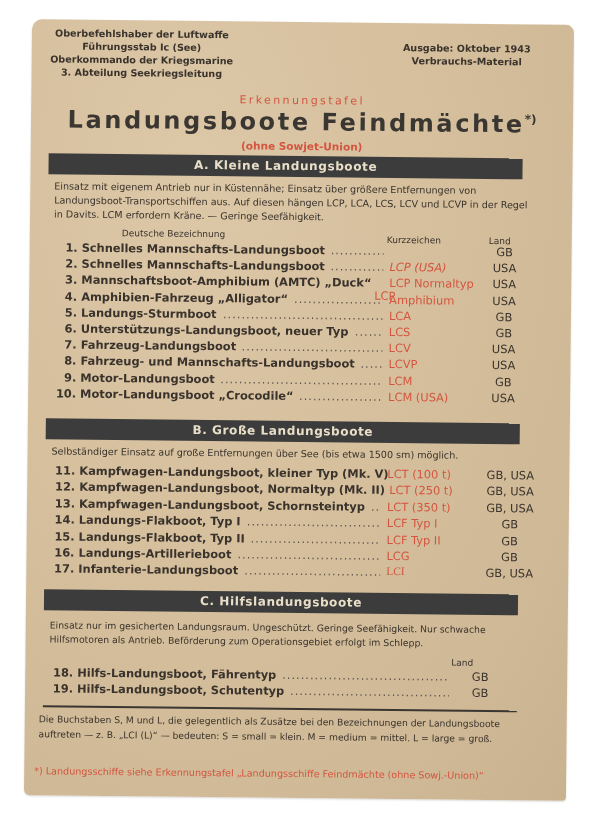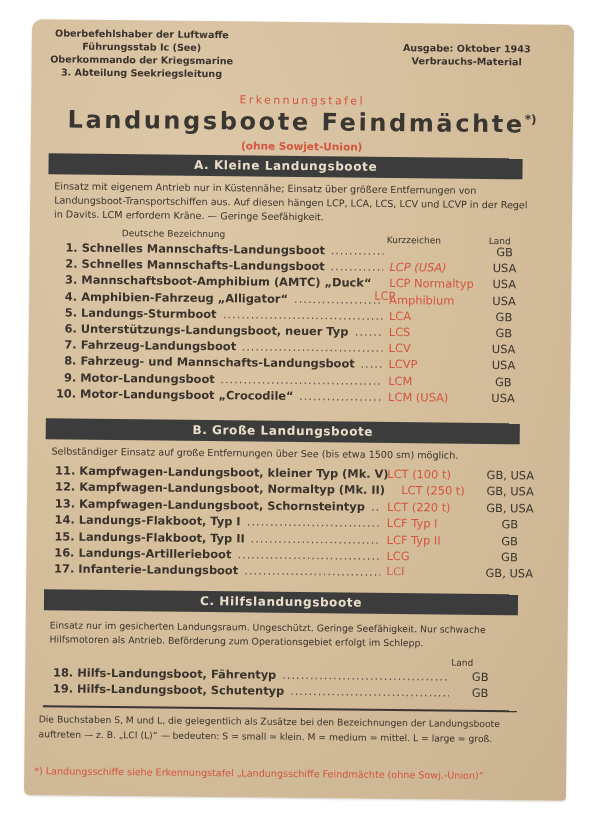--- a/index.html
+++ b/index.html
@@ -143,28 +143,28 @@
   <div id="rows-b">
       <div class="row" style="top: 444px;">
         <span class="num">11.</span>
         <span class="name">Kampfwagen-Landungsboot, kleiner Typ (Mk. V)</span>
         <span class="code" style="left:334px;">LCT (100 t)</span>
         <span class="land" style="left:424px;width:66px;">GB, USA</span>
       </div>
       <div class="row" style="top: 460.4px;">
         <span class="num">12.</span>
         <span class="name">Kampfwagen-Landungsboot, Normaltyp (Mk. II)</span>
-        <span class="code" style="left:348px;">LCT (250 t)</span>
+        <span class="code" style="left:336px;">LCT (250 t)</span>
         <span class="land" style="left:424px;width:66px;">GB, USA</span>
       </div>
       <div class="row" style="top: 476.8px;">
         <span class="num">13.</span>
         <span class="name">Kampfwagen-Landungsboot, Schornsteintyp</span>
         <span class="dots" style="left: 318px; width: 10px;">............................................................</span>
-        <span class="code" style="left:334px;">LCT (220 t)</span>
+        <span class="code" style="left:334px;">LCT (350 t)</span>
         <span class="land" style="left:424px;width:66px;">GB, USA</span>
       </div>
       <div class="row" style="top: 493.2px;">
         <span class="num">14.</span>
         <span class="name">Landungs-Flakboot, Typ I</span>
         <span class="dots" style="left: 194px; width: 134px;">............................................................</span>
         <span class="code" style="left:334px;">LCF Typ I</span>
         <span class="land" style="left:424px;width:66px;">GB</span>
       </div>
       <div class="row" style="top: 509.6px;">

